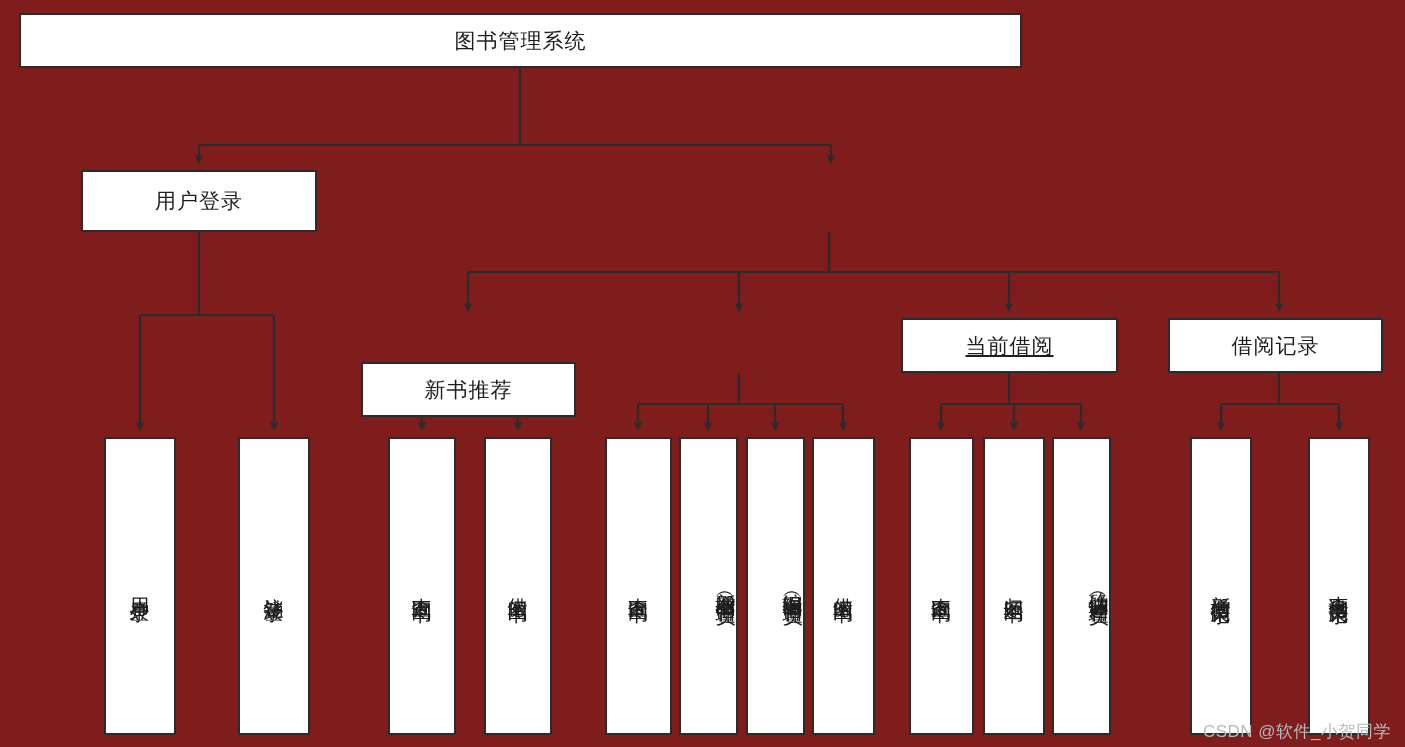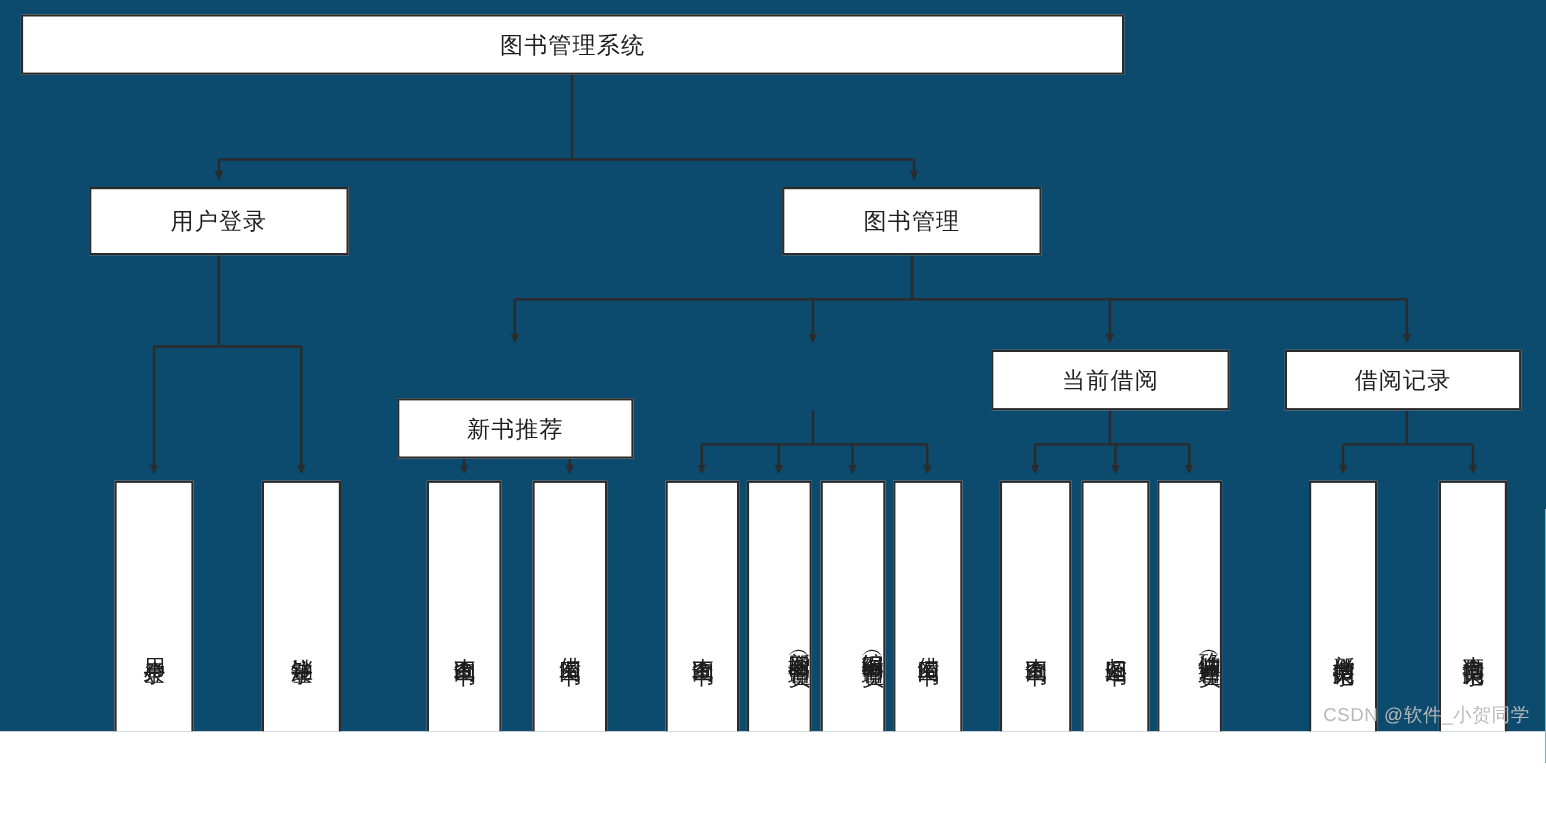--- a/index.html
+++ b/index.html
@@ -6,22 +6,22 @@
     margin: 0;
     padding: 0;
     background: #ffffff;
   }
   body {
     font-family: "Liberation Sans", "DejaVu Sans", sans-serif;
   }
   #canvas {
     position: relative;
     width: 1405px;
-    height: 665px;
-    background: #0c4a6e;
+    height: 747px;
+    background: #7f1d1d;
     overflow: hidden;
   }
   svg.diagram {
     position: absolute;
     top: 0;
     left: 0;
     width: 1405px;
     height: 747px;
   }
   .node-box {
@@ -135,28 +135,25 @@
     </g>
   </svg>
 
   <div class="node-box horizontal" style="left:19px; top:13px; width:1003px; height:55px;">
     <span class="label">图书管理系统</span>
   </div>
 
   <div class="node-box horizontal" style="left:81px; top:170px; width:236px; height:62px;">
     <span class="label">用户登录</span>
   </div>
-  <div class="node-box horizontal" style="left:711px; top:170px; width:236px; height:62px;">
-    <span class="label">图书管理</span>
-  </div>
 
   <div class="node-box horizontal" style="left:361px; top:318px; width:215px; height:55px;margin-top:44px;">
     <span class="label">新书推荐</span>
   </div>
-  <div class="node-box horizontal" style="left:901px; top:318px; width:217px; height:55px;">
+  <div class="node-box horizontal" style="left:901px; top:318px; width:217px; height:55px;text-decoration:underline;">
     <span class="label">当前借阅</span>
   </div>
   <div class="node-box horizontal" style="left:1136px; top:318px; width:215px; height:55px;margin-left:32px;">
     <span class="label">借阅记录</span>
   </div>
 
   <div class="node-box vertical" style="left:104px; top:437px; width:72px; height:298px;">
     <span class="label">用户登录</span>
   </div>
   <div class="node-box vertical" style="left:238px; top:437px; width:72px; height:298px;">

